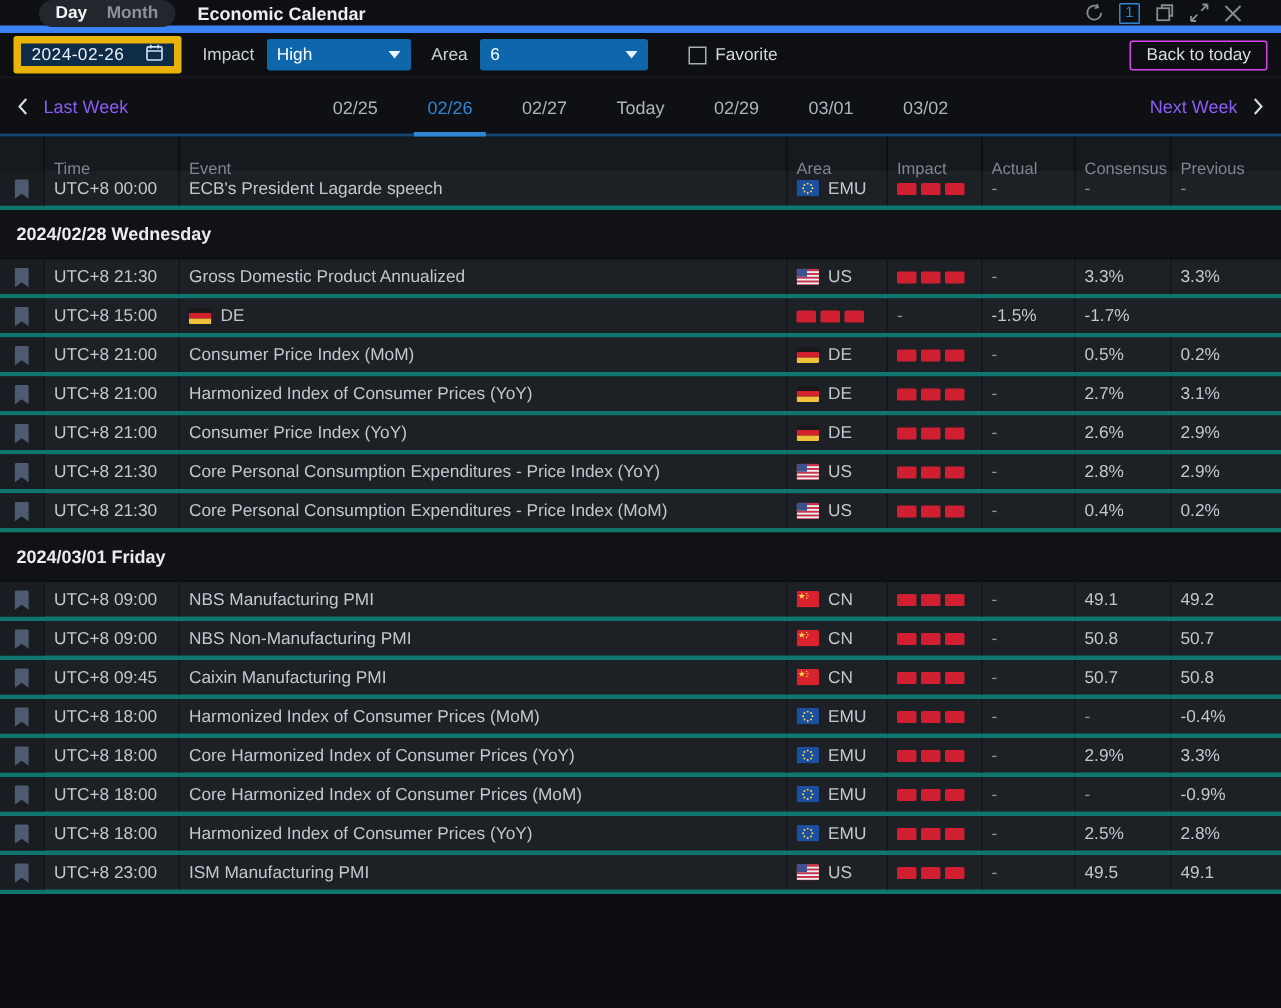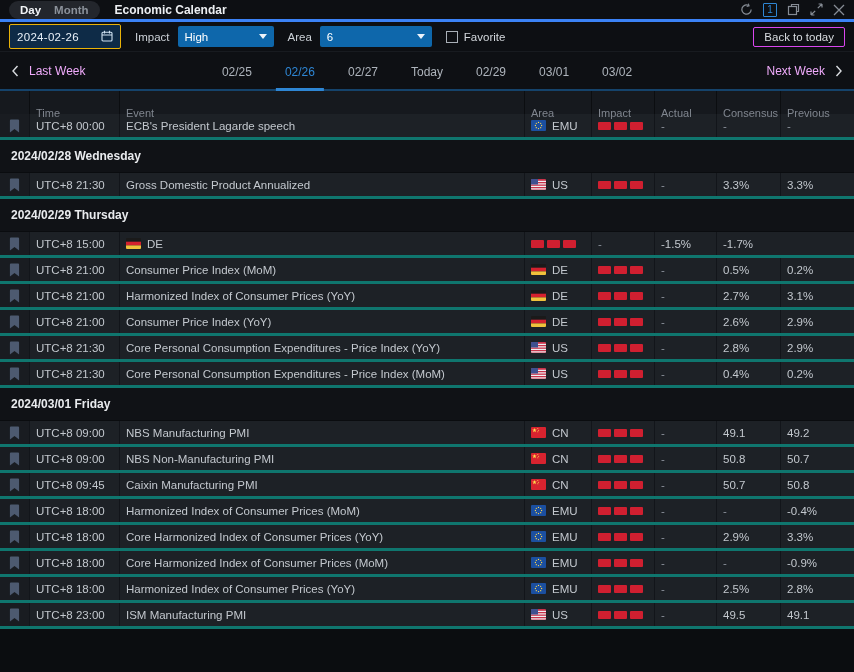--- a/index.html
+++ b/index.html
@@ -4,53 +4,53 @@
 <style>
   * { box-sizing: border-box; margin: 0; padding: 0; }
   html,body { background:#0b0d10; }
   .app {
     position:relative; width:854px; height:672px; overflow:hidden;
     background:#0b0d10; color:#c3c8ce;
     font-family:"Liberation Sans", sans-serif; font-size:11.5px;
   }
   
   .titlebar { height:22px; display:flex; align-items:center; background:#0d0f13;
-    border-bottom:3px solid #3b82f6; padding:0 9px;justify-content:space-between; }
+    border-bottom:5px solid #3b82f6; padding:0 26px;justify-content:space-between; }
   .pill { display:flex; align-items:center; gap:13px; background:#23262c;
     border-radius:10px; height:18px; padding:0 11px; }
   .pill .tab { font-size:11.5px; font-weight:700; color:#8b919a; cursor:default; }
   .pill .tab.active { color:#f2f4f6; }
   .app-title { margin-left:15px; font-weight:700; font-size:12px; color:#eceef1; }
   .win-icons { margin-left:auto; display:flex; align-items:center; gap:10px; }
   .win-icons .icn { display:flex; align-items:center; justify-content:center; }
   .badge-one { width:14px; height:14px; border:1px solid #2e86d4; color:#2e86d4;
     font-size:10px; display:flex; align-items:center; justify-content:center; border-radius:1px; }
   
   .filterbar { height:30px; display:flex; align-items:center; background:#0d0f13;
     border-bottom:1px solid #181b20; padding:0 9px; gap:8px; }
-  .date-input { width:112px; height:25px; background:#0e2b47; border:1px solid #eab308;
+  .date-input { width:112px; height:25px; background:#0e2b47; border:5px solid #eab308;
     border-radius:2px; display:flex; align-items:center; justify-content:space-between;
     padding:0 7px; cursor:pointer; }
   .date-text { color:#e9f1f9; font-size:11.5px; letter-spacing:.3px; }
   .flt-label { color:#ccd1d7; font-size:11.5px; margin-left:6px; }
   .select { height:21px; background:#0e67ab; border-radius:2px; color:#fff;
     display:flex; align-items:center; justify-content:space-between; padding:0 7px; cursor:pointer; }
   .select.impact { width:96px; }
   .select.area  { width:112px; }
   .caret { width:0; height:0; border-left:4px solid transparent; border-right:4px solid transparent;
     border-top:5px solid #ecf3fa; }
-  .fav { display:flex; align-items:center; gap:6px; margin-left:6px; cursor:pointer; }
+  .fav { display:flex; align-items:center; gap:6px; margin-left:19px; cursor:pointer; }
   .checkbox { width:12px; height:12px; border:1px solid #a9afb7; background:transparent; }
   .fav-label { color:#d3d7dc; }
   .back-btn { margin-left:auto; border:1px solid #d946ef; border-radius:2px; background:transparent;
     color:#d8dce0; font-size:11.5px; padding:3px 10px; cursor:pointer; font-family:inherit; }
   
   .weeknav { position:relative; height:39px; display:flex; align-items:center;
     background:#0e1014; border-bottom:2px solid #15436b; padding:0 11px; }
-  .nav-side { display:flex; align-items:center; gap:10px; color:#f0abfc; font-size:12px; cursor:pointer; }
+  .nav-side { display:flex; align-items:center; gap:10px; color:#8b5cf6; font-size:12px; cursor:pointer; }
   .nav-side.right { margin-left:auto; }
   .dates { position:absolute; left:50%; top:0; bottom:-2px; transform:translateX(-50%);
     display:flex; align-items:stretch; gap:23px; }
   .date-item { position:relative; display:flex; align-items:center; padding:0 5px;
     color:#aeb4bc; font-size:12px; cursor:pointer; }
   .date-item.selected { color:#2e86d4; }
   .date-item.selected::after { content:""; position:absolute; left:-4px; right:-4px; bottom:0;
     height:3px; background:#2e86d4; }
   
   .grid-cols { display:grid; grid-template-columns:30px 90px 1fr 67px 63px 62px 64px 73px; }
@@ -234,21 +234,20 @@
           <span style="display:flex">
             <span class="imp-bar" style="background:#d01f30"></span>
             <span class="imp-bar" style="background:#d01f30"></span>
             <span class="imp-bar" style="background:#d01f30"></span>
           </span>
         </div>
         <div class="cell dash">-</div>
         <div class="cell">3.3%</div>
         <div class="cell">3.3%</div>
       </div>
-      <div class="section-row">2024/02/29 Thursday</div>
       <div class="event-row grid-cols">
         <div class="cell bm">
           <svg width="11" height="14" viewBox="0 0 12 14">
             <path d="M2 0h8c.6 0 1 .4 1 1v13l-5-3.6L1 14V1c0-.6.4-1 1-1z" fill="#4d5a70"></path>
           </svg>
         </div>
         <div class="cell">UTC+8 15:00</div>
         <div class="cell">
           <span class="flag">
             <svg width="15" height="11" viewBox="0 0 15 11">

